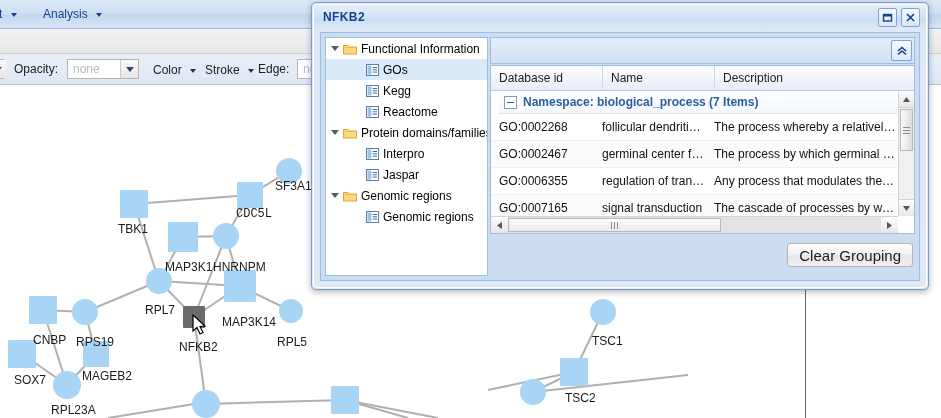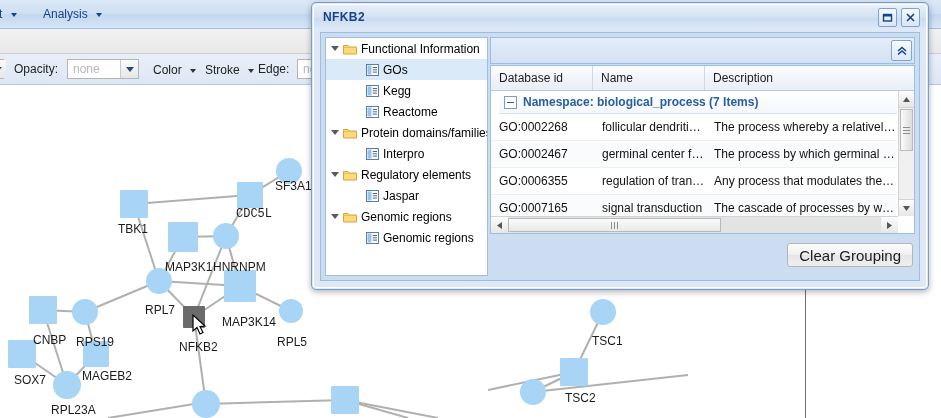--- a/index.html
+++ b/index.html
@@ -168,21 +168,21 @@
   .grid-head{
     display:flex;height:25px;
     background:linear-gradient(to bottom,#fbfcfe,#e8eef6);
     border-bottom:1px solid #b9cbe0;box-sizing:border-box;
   }
   .gh{
     display:flex;align-items:center;padding-left:8px;font-size:12px;color:#1c1c1c;
     border-right:1px solid #cdd9e6;box-sizing:border-box;height:100%;
     white-space:nowrap;overflow:hidden;cursor:pointer;
   }
-  .gh.c1{width:102px;}
+  .gh.c1{width:112px;}
   .gh.c2{width:112px;}
   .gh.c3{flex:1;border-right:none;}
 
   .group-row{
     display:flex;align-items:center;height:23px;
     background:linear-gradient(to bottom,#ffffff,#f3f7fc);
     border-bottom:1px solid #d9e3ee;
     font-size:12px;font-weight:bold;color:#2a5f9e;
     padding-left:5px;box-sizing:border-box;white-space:nowrap;margin-left:8px;
   }
@@ -473,32 +473,20 @@
               <span class="tree-arrow"></span>
               <span class="tree-ico">
                 <svg width="13" height="12">
                   <rect x="0.5" y="0.5" width="12" height="11" fill="#ffffff" stroke="#5b7ea8" stroke-width="1"></rect>
                   <rect x="1.5" y="1.5" width="4" height="9" fill="#9dc4e8"></rect>
                   <path d="M6.8,3.5 H11 M6.8,5.8 H11 M6.8,8.1 H11" stroke="#44678f" stroke-width="1"></path>
                 </svg>
               </span>
               <span class="tree-txt">Interpro</span>
             </div>
-            <div class="tree-node" style="padding-left: 3px;">
-              <span class="tree-arrow">
-                <i></i>
-              </span>
-              <span class="tree-ico">
-                <svg width="14" height="12">
-                  <path d="M0.5,2.5 L5,2.5 L6.3,4 L13.5,4 L13.5,11 L0.5,11 Z" fill="#fcd97f" stroke="#d8a631" stroke-width="1"></path>
-                  <path d="M0.5,4.5 L13.5,4.5" stroke="#e8b94a" stroke-width="0.8" fill="none"></path>
-                </svg>
-              </span>
-              <span class="tree-txt">Regulatory elements</span>
-            </div>
             <div class="tree-node" style="padding-left: 25px;">
               <span class="tree-arrow"></span>
               <span class="tree-ico">
                 <svg width="13" height="12">
                   <rect x="0.5" y="0.5" width="12" height="11" fill="#ffffff" stroke="#5b7ea8" stroke-width="1"></rect>
                   <rect x="1.5" y="1.5" width="4" height="9" fill="#9dc4e8"></rect>
                   <path d="M6.8,3.5 H11 M6.8,5.8 H11 M6.8,8.1 H11" stroke="#44678f" stroke-width="1"></path>
                 </svg>
               </span>
               <span class="tree-txt">Jaspar</span>

